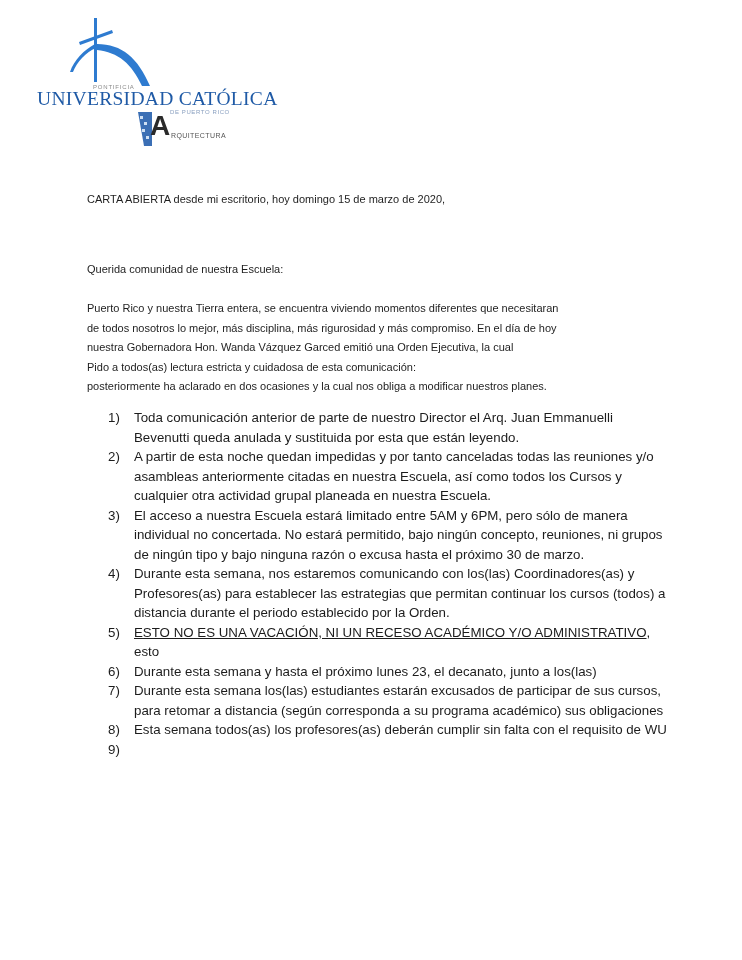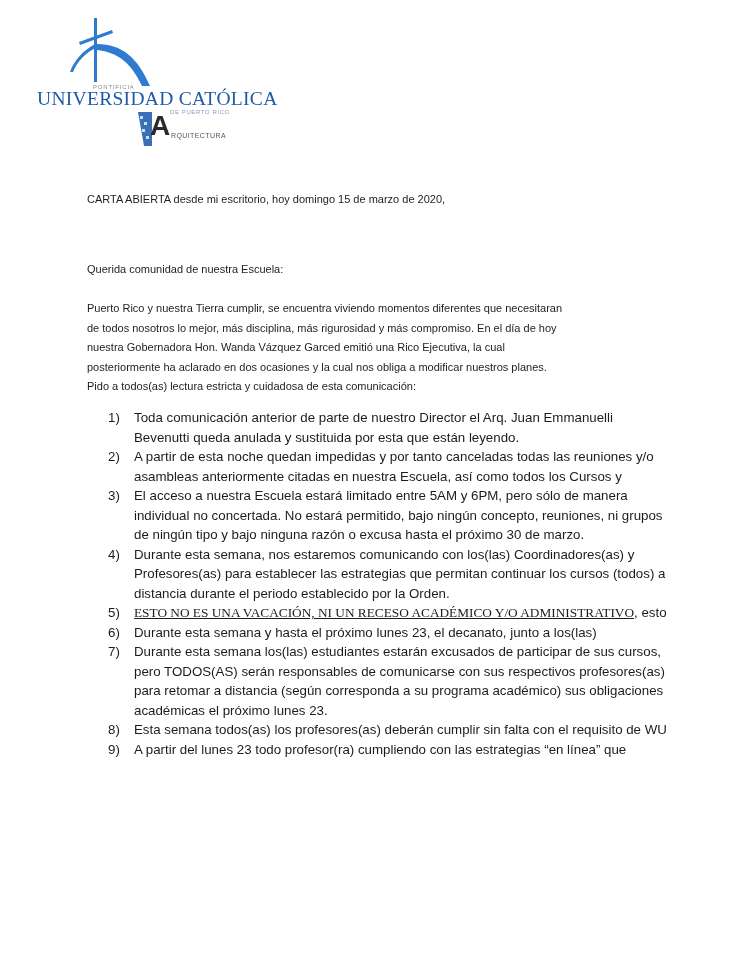--- a/index.html
+++ b/index.html
@@ -20,21 +20,21 @@
 
     .text { position: absolute; font-size: 11px; line-height: 19.5px; color: #1e1e1e; }
     .heading { left: 87px; top: 190px; }
     .greeting { left: 87px; top: 260px; }
     .intro { left: 87px; top: 299px; width: 600px; }
     ol.items { position: absolute; left: 87px; top: 408px; width: 590px; margin: 0; padding: 0; list-style: none; }
     ol.items li { position: relative; padding-left: 33px; font-size: 13.3px; line-height: 19.5px; margin: 0; }
     ol.items li .num { position: absolute; left: 20px; top: 0; }
     ol.items li .num { left: 21px; }
     ol.items li { padding-left: 47px; }
-    .ul { text-decoration: underline; font-family: Liberation Serif, serif; }
+    .ul { text-decoration: underline; }
   </style>
 </head>
 <body>
 
 <div class="logo">
   <svg width="210" height="132" viewBox="0 0 210 132">
 
     <path d="M60 4 L63 4 L63 68 L60 68 Z" fill="#2e7bd0"></path>
 
     <path d="M45 28 L78 16 L79 19 L46 31 Z" fill="#2e7bd0"></path>
@@ -53,37 +53,38 @@
   <span class="univ">UNIVERSIDAD CATÓLICA</span>
   <span class="pr">DE PUERTO RICO</span>
   <span class="arq-a">A</span>
   <span class="arq">RQUITECTURA</span>
 </div>
 
 <div class="text heading">CARTA ABIERTA desde mi escritorio, hoy domingo 15 de marzo de 2020,</div>
 <div class="text greeting">Querida comunidad de nuestra Escuela:</div>
 
 <div class="text intro">
-  <div>Puerto Rico y nuestra Tierra cumplir, se encuentra viviendo momentos diferentes que necesitaran</div>
+  <div>Puerto Rico y nuestra Tierra entera, se encuentra viviendo momentos diferentes que necesitaran</div>
   <div>de todos nosotros lo mejor, más disciplina, más rigurosidad y más compromiso.   En el día de hoy</div>
-  <div>nuestra Gobernadora Hon. Wanda Vázquez Garced emitió una Rico Ejecutiva, la cual</div>
+  <div>nuestra Gobernadora Hon. Wanda Vázquez Garced emitió una Orden Ejecutiva, la cual</div>
+  <div>Pido a todos(as) lectura estricta y cuidadosa de esta comunicación:</div>
   <div>posteriormente ha aclarado en dos ocasiones y la cual nos obliga a modificar nuestros planes.</div>
-  <div>Pido a todos(as) lectura estricta y cuidadosa de esta comunicación:</div>
 </div>
 
 <ol class="items">
   <li>
     <span class="num">1)</span>
     <div>Toda comunicación anterior de parte de nuestro Director el Arq. Juan Emmanuelli</div>
     <div>Bevenutti queda anulada y sustituida por esta que están leyendo.</div>
   </li>
   <li>
     <span class="num">2)</span>
     <div>A partir de esta noche quedan impedidas y por tanto canceladas todas las reuniones y/o</div>
     <div>asambleas anteriormente citadas en nuestra Escuela, así como todos los Cursos y</div>
+    <div>cualquier otra actividad grupal planeada en nuestra Escuela.</div>
   </li>
   <li>
     <span class="num">3)</span>
     <div>El acceso a nuestra Escuela estará limitado entre 5AM y 6PM, pero sólo de manera</div>
     <div>individual no concertada.  No estará permitido, bajo ningún concepto, reuniones, ni grupos</div>
     <div>de ningún tipo y bajo ninguna razón o excusa hasta el próximo 30 de marzo.</div>
   </li>
   <li>
     <span class="num">4)</span>
     <div>Durante esta semana, nos estaremos comunicando con los(las) Coordinadores(as) y</div>
@@ -94,25 +95,22 @@
     <span class="num">5)</span>
     <div><span class="ul">ESTO NO ES UNA VACACIÓN, NI UN RECESO ACADÉMICO Y/O ADMINISTRATIVO</span><span>, esto</span></div>
   </li>
   <li>
     <span class="num">6)</span>
     <div>Durante esta semana y hasta el próximo lunes 23, el decanato, junto a los(las)</div>
   </li>
   <li>
     <span class="num">7)</span>
     <div>Durante esta semana los(las) estudiantes estarán excusados de participar de sus cursos,</div>
-    <div>pero TODOS(AS) serán responsables de comunicarse con sus respectivos profesores(as)</div>
     <div>para retomar a distancia (según corresponda a su programa académico) sus obligaciones</div>
-    <div>académicas el próximo lunes 23.</div>
   </li>
   <li>
     <span class="num">8)</span>
     <div>Esta semana todos(as) los profesores(as) deberán cumplir sin falta con el requisito de WU</div>
   </li>
   <li>
     <span class="num">9)</span>
-    <div>A partir del lunes 23 todo profesor(ra) cumpliendo con las estrategias “en línea” que</div>
   </li>
 </ol>
 
 </body></html>

